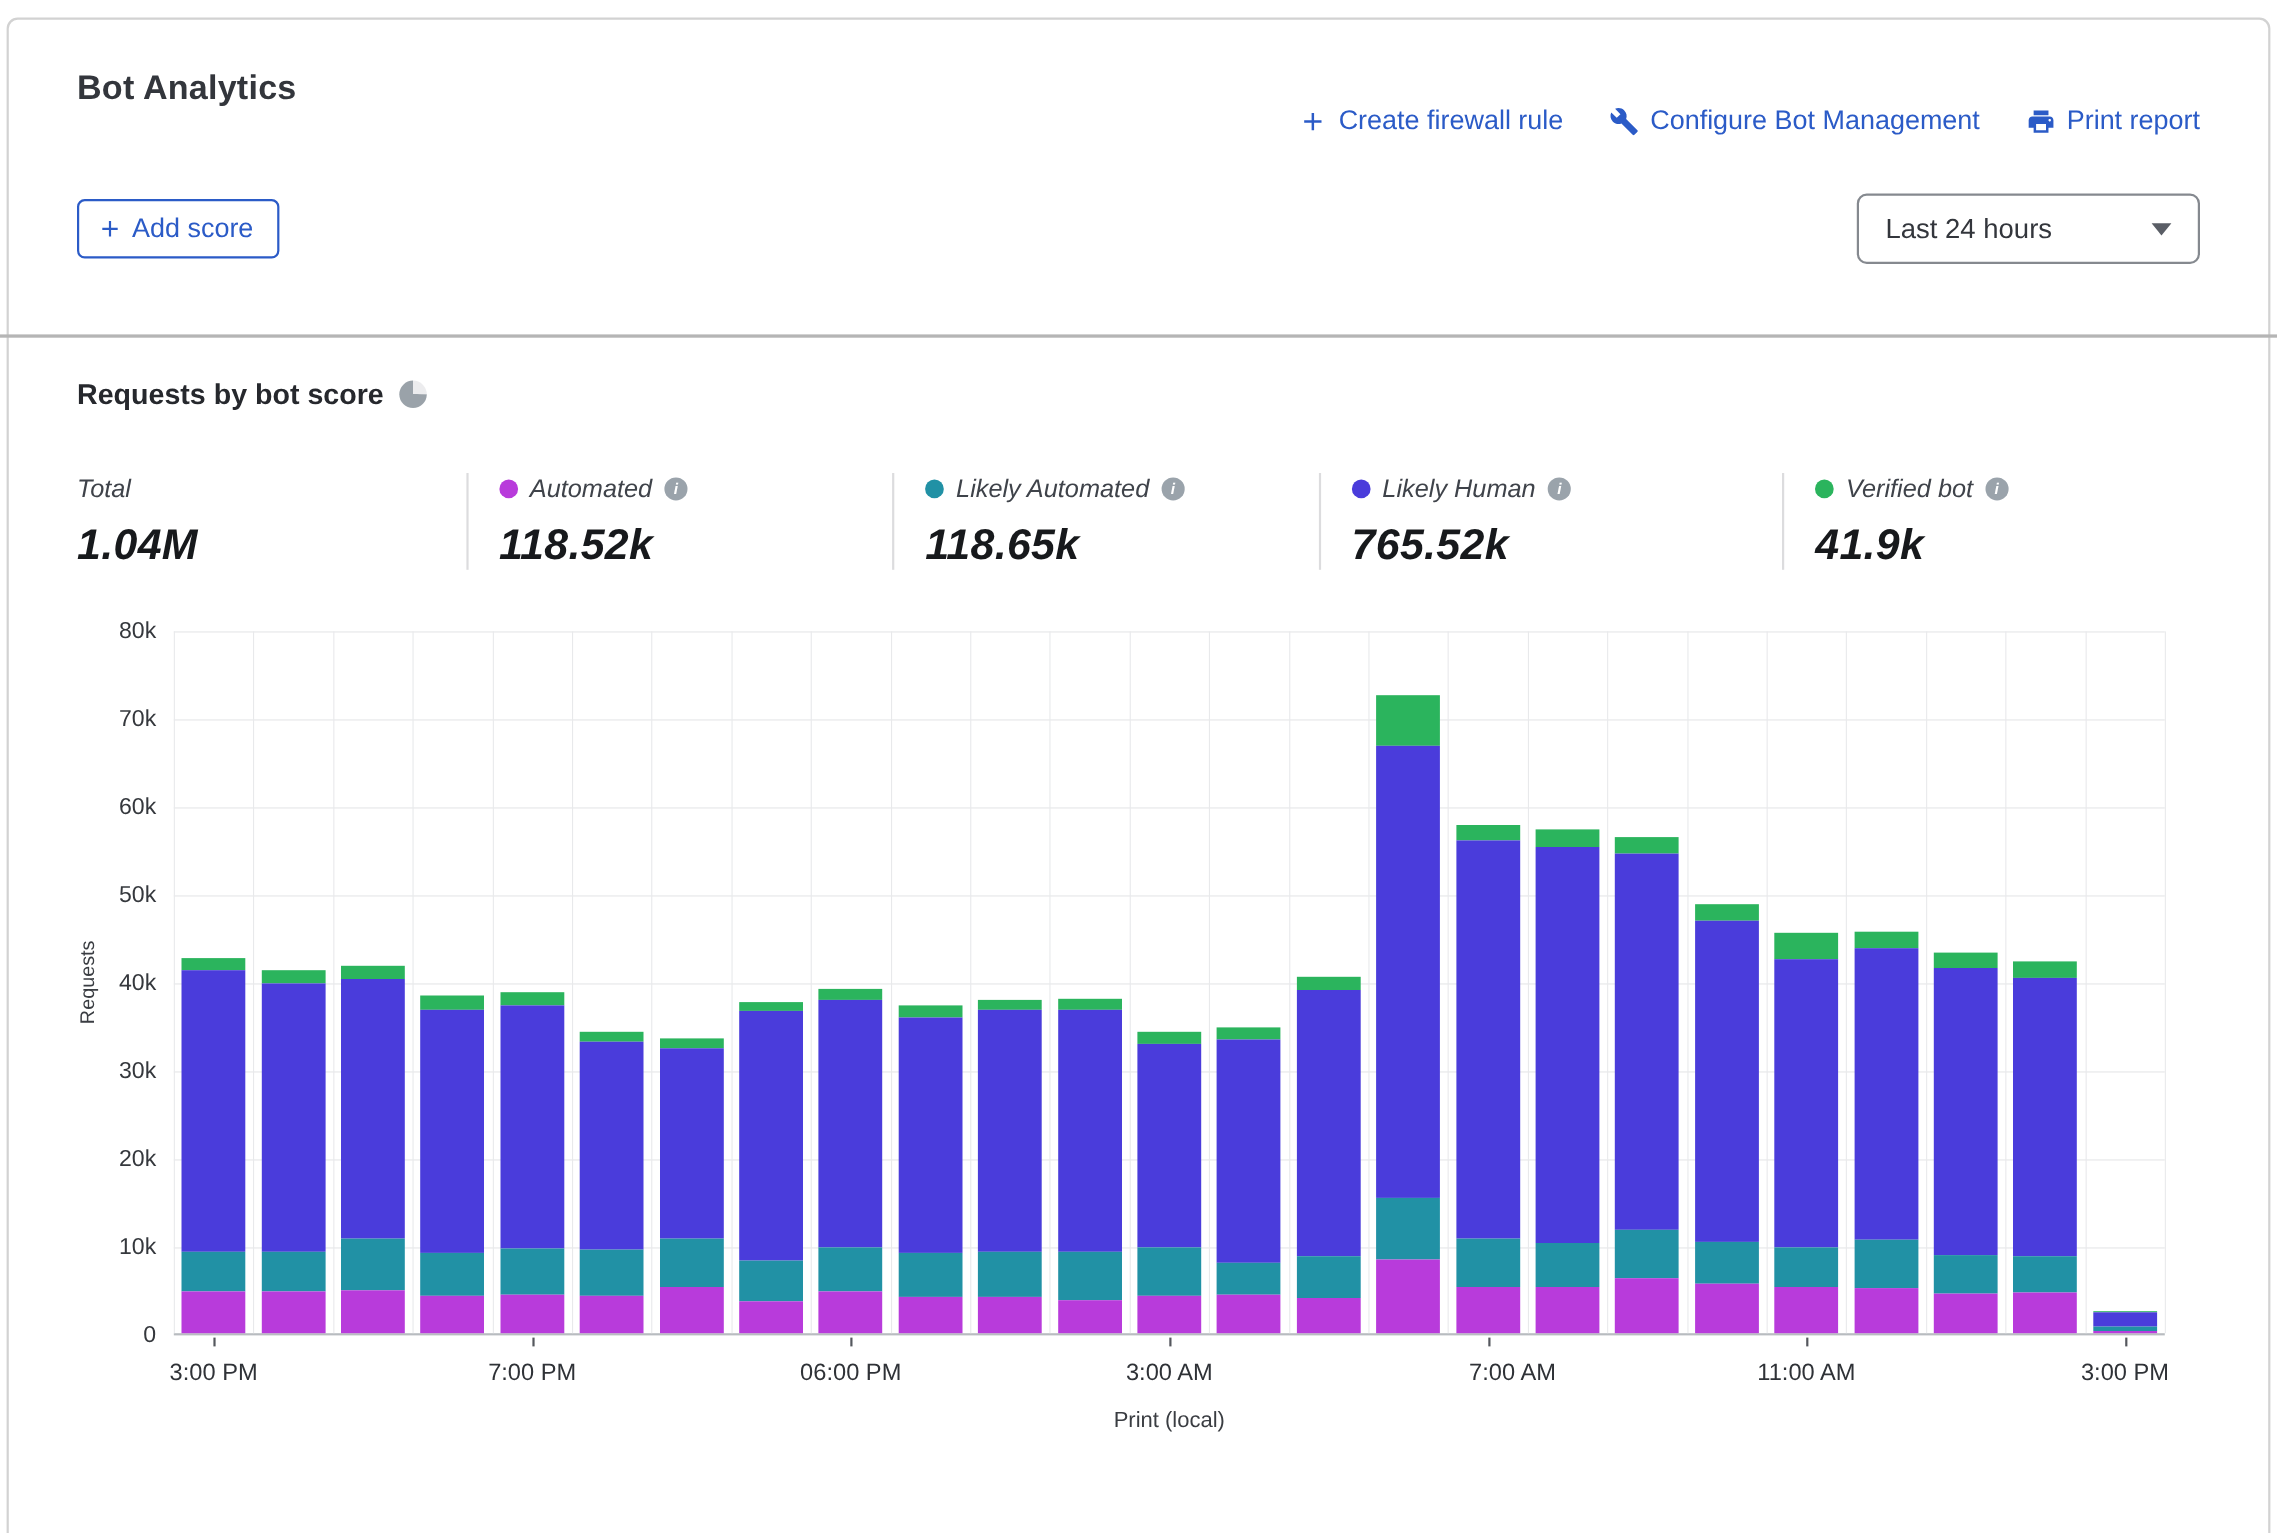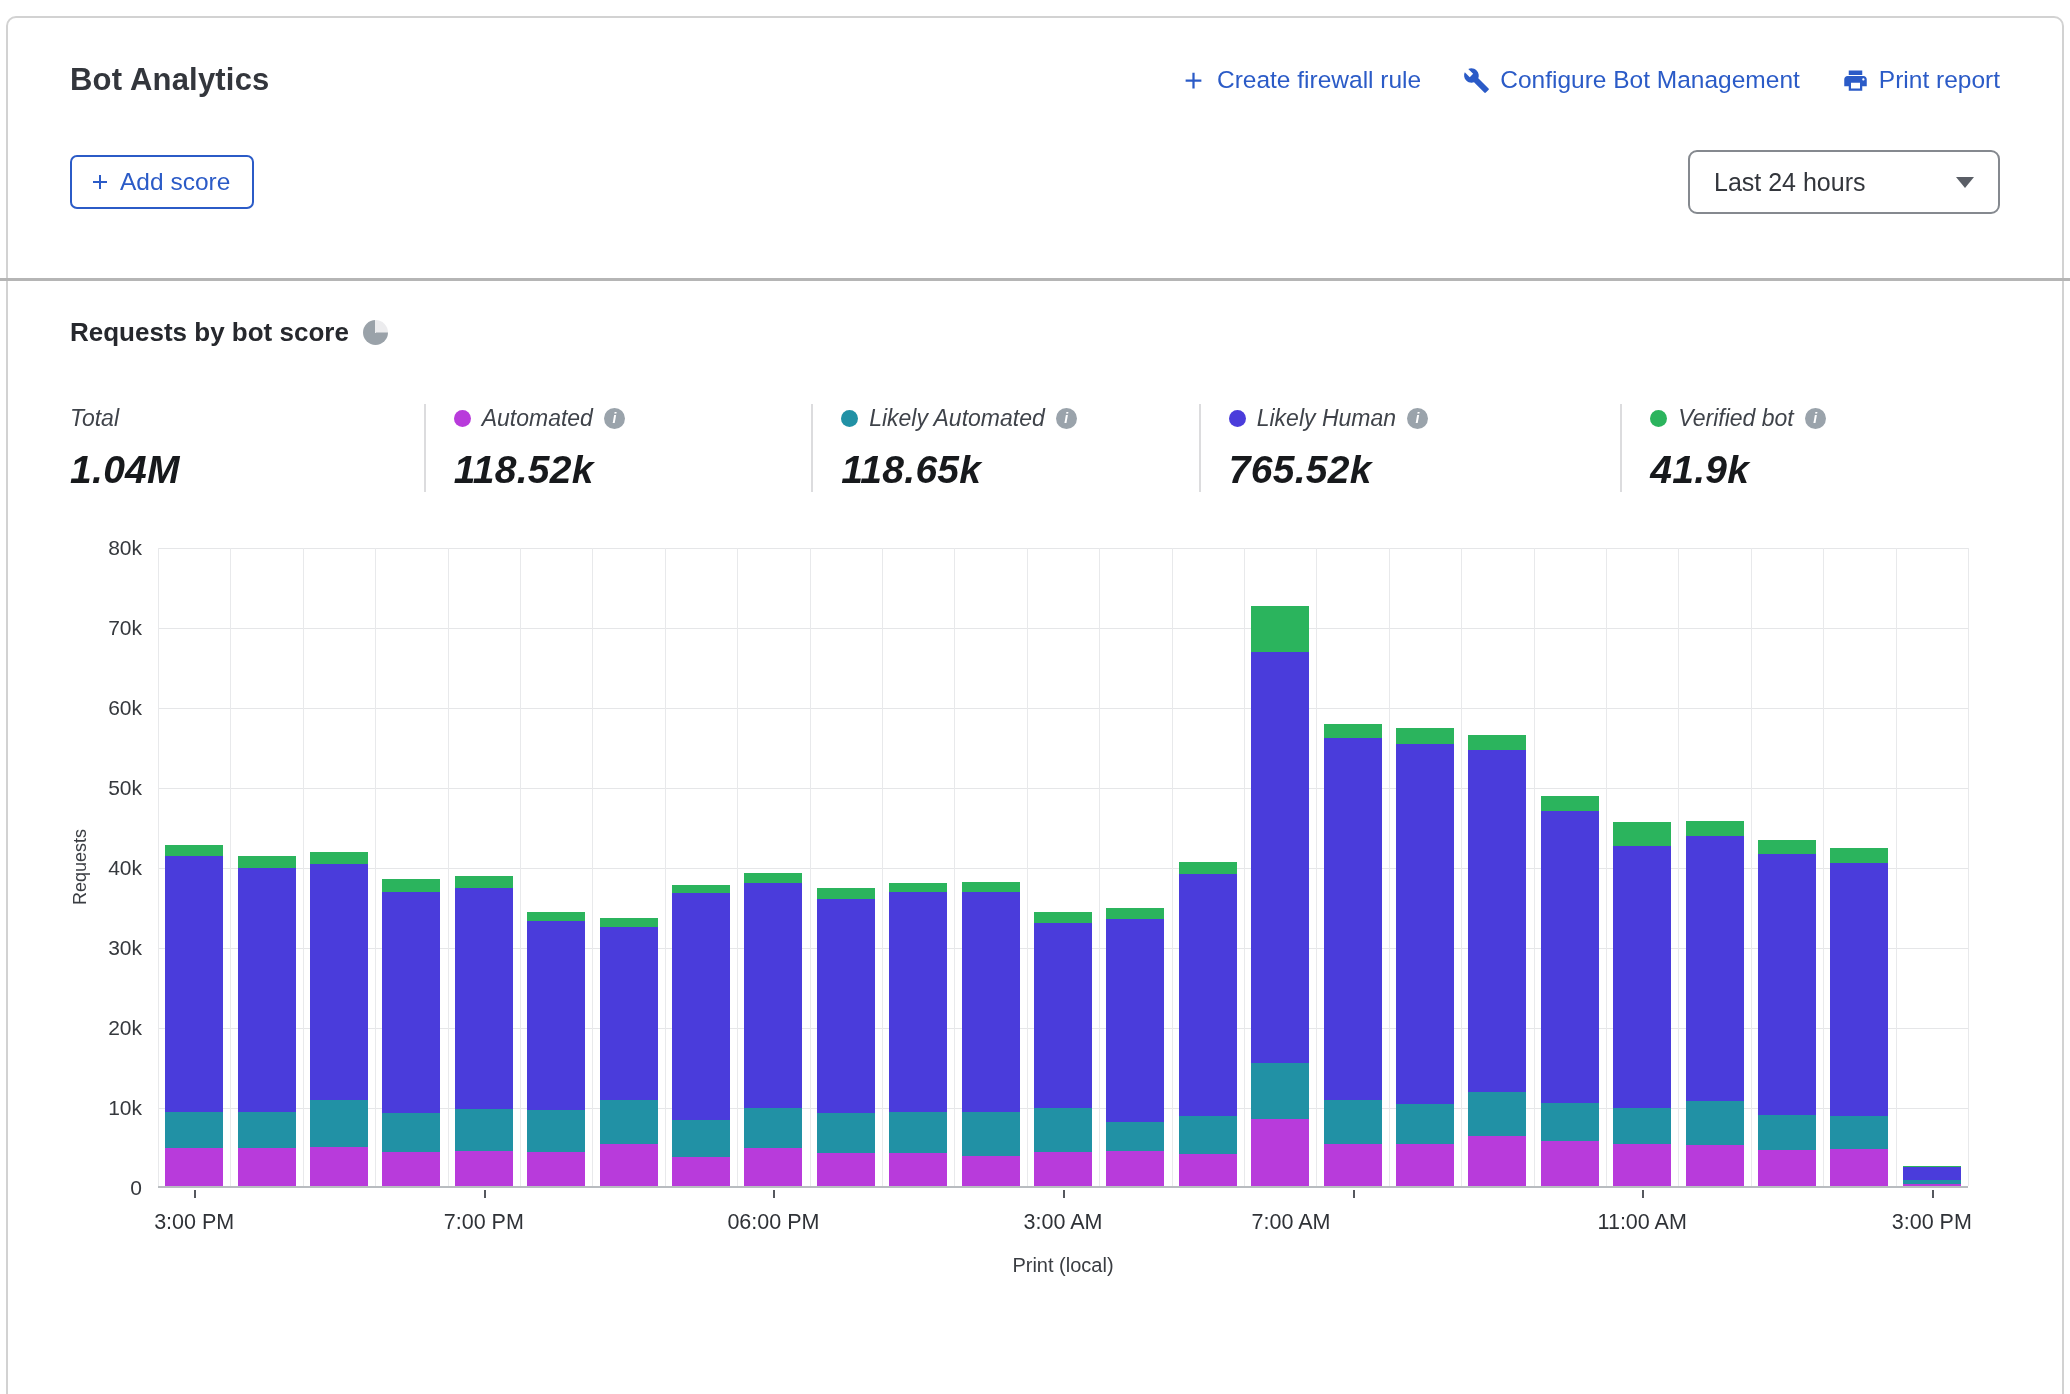--- a/index.html
+++ b/index.html
@@ -5,21 +5,21 @@
   * { margin:0; padding:0; box-sizing:border-box; }
   html,body { width:2070px; height:1394px; background:#fff; overflow:hidden;
     font-family:"Liberation Sans","DejaVu Sans",sans-serif; }
   .card { position:absolute; left:6px; top:16px; width:2058px; height:1500px;
     background:#fff; border:2px solid #d2d2d2; border-radius:10px; }
   .header { padding:44px 62px 16px 62px; }
   .header-row { display:flex; justify-content:space-between; align-items:flex-start; }
   .page-title { font-size:31px; font-weight:700; color:#33363c; letter-spacing:.2px; }
   .actions { display:flex; gap:42px; align-items:center; padding-top:4px; }
   .action-link { display:flex; gap:10px; align-items:center; color:#2b5bc7;
-    font-size:24.5px; cursor:pointer; text-decoration:none; }
+    font-size:24.5px; cursor:pointer; text-decoration:none;margin-top:30px; }
   .action-link svg { width:27px; height:27px; fill:#2b5bc7; flex:none; }
   .filter-row { display:flex; justify-content:space-between; align-items:center;
     margin-top:52px; padding-bottom:48px; }
   .add-filter { display:inline-flex; align-items:center; gap:8px; color:#2b5bc7;
     background:#fff; border:2px solid #2b5bc7; border-radius:7px; font-size:24.5px;
     padding:11px 22px 11px 16px; cursor:pointer; }
   .add-filter svg { width:24px; height:24px; fill:#2b5bc7; }
   .dropdown { width:312px; height:64px; border:2px solid #85898f; border-radius:9px;
     display:flex; align-items:center; justify-content:space-between; padding:0 24px;
     font-size:25px; color:#33363c; cursor:pointer; background:#fff; }
@@ -352,21 +352,21 @@
         </div>
     <div class="xtickmark" style="left: 36.2px; top: 642px;"></div>
         <div class="xticklabel" style="left: 36.2px; top: 662px;">3:00 PM</div>
         <div class="xtickmark" style="left: 325.8px; top: 642px;"></div>
         <div class="xticklabel" style="left: 325.8px; top: 662px;">7:00 PM</div>
         <div class="xtickmark" style="left: 615.4px; top: 642px;"></div>
         <div class="xticklabel" style="left: 615.4px; top: 662px;">06:00 PM</div>
         <div class="xtickmark" style="left: 905px; top: 642px;"></div>
         <div class="xticklabel" style="left: 905px; top: 662px;">3:00 AM</div>
         <div class="xtickmark" style="left: 1194.6px; top: 642px;"></div>
-        <div class="xticklabel" style="left: 1133px; top: 662px;">7:00 AM</div>
+        <div class="xticklabel" style="left: 1217px; top: 662px;">7:00 AM</div>
         <div class="xtickmark" style="left: 1484.2px; top: 642px;"></div>
         <div class="xticklabel" style="left: 1484.2px; top: 662px;">11:00 AM</div>
         <div class="xtickmark" style="left: 1773.8px; top: 642px;"></div>
         <div class="xticklabel" style="left: 1773.8px; top: 662px;">3:00 PM</div>
         <div class="xlabel" style="left: 905px; top: 706px;">Print (local)</div>
       </div>
   </div>
 
 </div>
 

